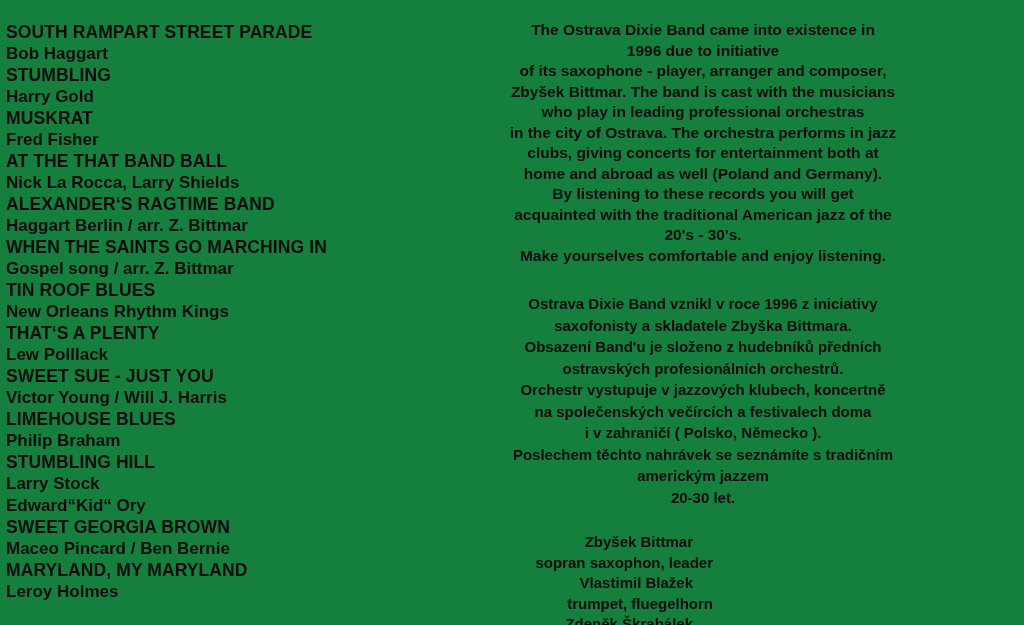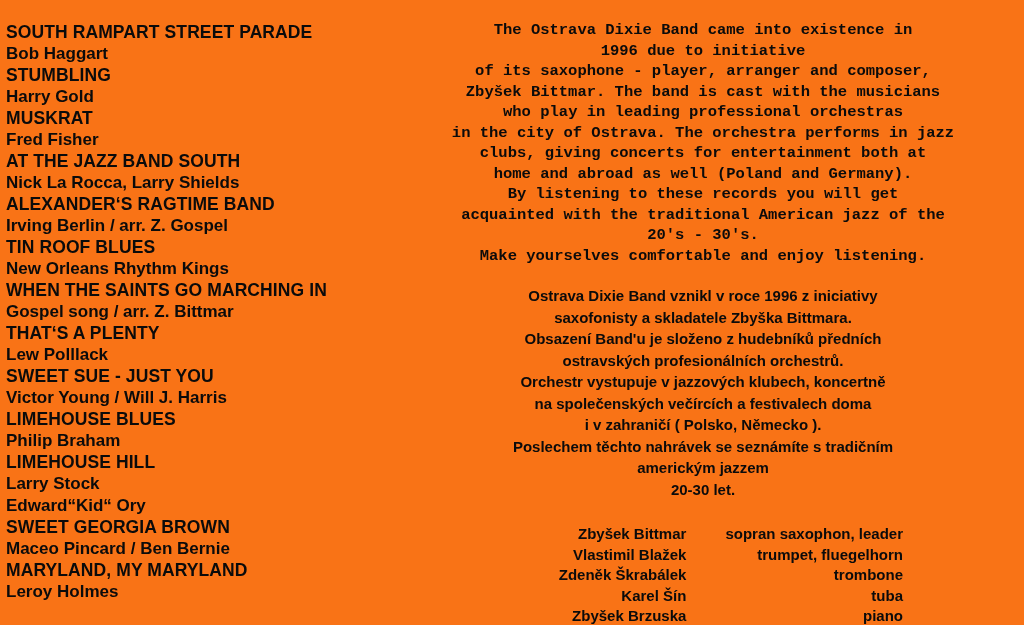--- a/index.html
+++ b/index.html
@@ -12,21 +12,21 @@
     background: #f2f2f0;
     font-family: "Liberation Sans", sans-serif;
     color: #0b0b0b;
     overflow: hidden;
   }
   .page {
     position: relative;
     width: 1024px;
     height: 625px;
     box-sizing: border-box;
-    background: #f97316;
+    background: #15803d;
     display: flex;
     flex-direction: row;
   }
   
   .tracklist {
     width: 390px;
     box-sizing: border-box;
     padding: 22px 0 0 6px;
   }
   .track {
@@ -54,40 +54,39 @@
     padding: 20px 24px 0 16px;
     text-align: center;
   }
   .para {
     font-size: 15.5px;
     line-height: 20.5px;
     font-weight: bold;
     margin: 0;
   }
   .para.en {
-    margin-bottom: 0;
-    font-family: Liberation Mono, monospace;
+    margin-bottom: 8px;
   }
   .gap {
     height: 19px;
   }
   .para.cz {
     font-size: 15px;
     line-height: 21.5px;
     font-weight: bold;
   }
   .lineup {
     margin-top: 24px;
     display: flex;
     flex-direction: column;
     align-items: center;
   }
   .lineup-row {
     display: flex;
-    flex-direction: row;
+    flex-direction: column;
     font-size: 15px;
     font-weight: bold;
     line-height: 20.5px;
     width: 400px;
   }
   .lineup-name {
     width: 190px;
     text-align: right;
     padding-right: 14px;
     white-space: nowrap;
@@ -110,49 +109,49 @@
     </div>
     <div class="track">
       <div class="track-title">STUMBLING</div>
       <div class="track-credit">Harry Gold</div>
     </div>
     <div class="track">
       <div class="track-title">MUSKRAT</div>
       <div class="track-credit">Fred Fisher</div>
     </div>
     <div class="track">
-      <div class="track-title">AT THE JAZZ BAND SOUTH</div>
+      <div class="track-title">AT THE THAT BAND BALL</div>
       <div class="track-credit">Nick La Rocca, Larry Shields</div>
     </div>
     <div class="track">
       <div class="track-title">ALEXANDER‘S RAGTIME BAND</div>
-      <div class="track-credit">Irving Berlin / arr. Z. Gospel</div>
+      <div class="track-credit">Haggart Berlin / arr. Z. Bittmar</div>
+    </div>
+    <div class="track">
+      <div class="track-title">WHEN THE SAINTS GO MARCHING IN</div>
+      <div class="track-credit">Gospel song / arr. Z. Bittmar</div>
     </div>
     <div class="track">
       <div class="track-title">TIN ROOF BLUES</div>
       <div class="track-credit">New Orleans Rhythm Kings</div>
-    </div>
-    <div class="track">
-      <div class="track-title">WHEN THE SAINTS GO MARCHING IN</div>
-      <div class="track-credit">Gospel song / arr. Z. Bittmar</div>
     </div>
     <div class="track">
       <div class="track-title">THAT‘S A PLENTY</div>
       <div class="track-credit">Lew Polllack</div>
     </div>
     <div class="track">
       <div class="track-title">SWEET SUE - JUST YOU</div>
       <div class="track-credit">Victor Young / Will J. Harris</div>
     </div>
     <div class="track">
       <div class="track-title">LIMEHOUSE BLUES</div>
       <div class="track-credit">Philip Braham</div>
     </div>
     <div class="track">
-      <div class="track-title">LIMEHOUSE HILL</div>
+      <div class="track-title">STUMBLING HILL</div>
       <div class="track-credit">Larry Stock</div>
     </div>
     <div class="track">
       <div class="track-credit">Edward“Kid“ Ory</div>
     </div>
     <div class="track">
       <div class="track-title">SWEET GEORGIA BROWN</div>
       <div class="track-credit">Maceo Pincard / Ben Bernie</div>
     </div>
     <div class="track">

